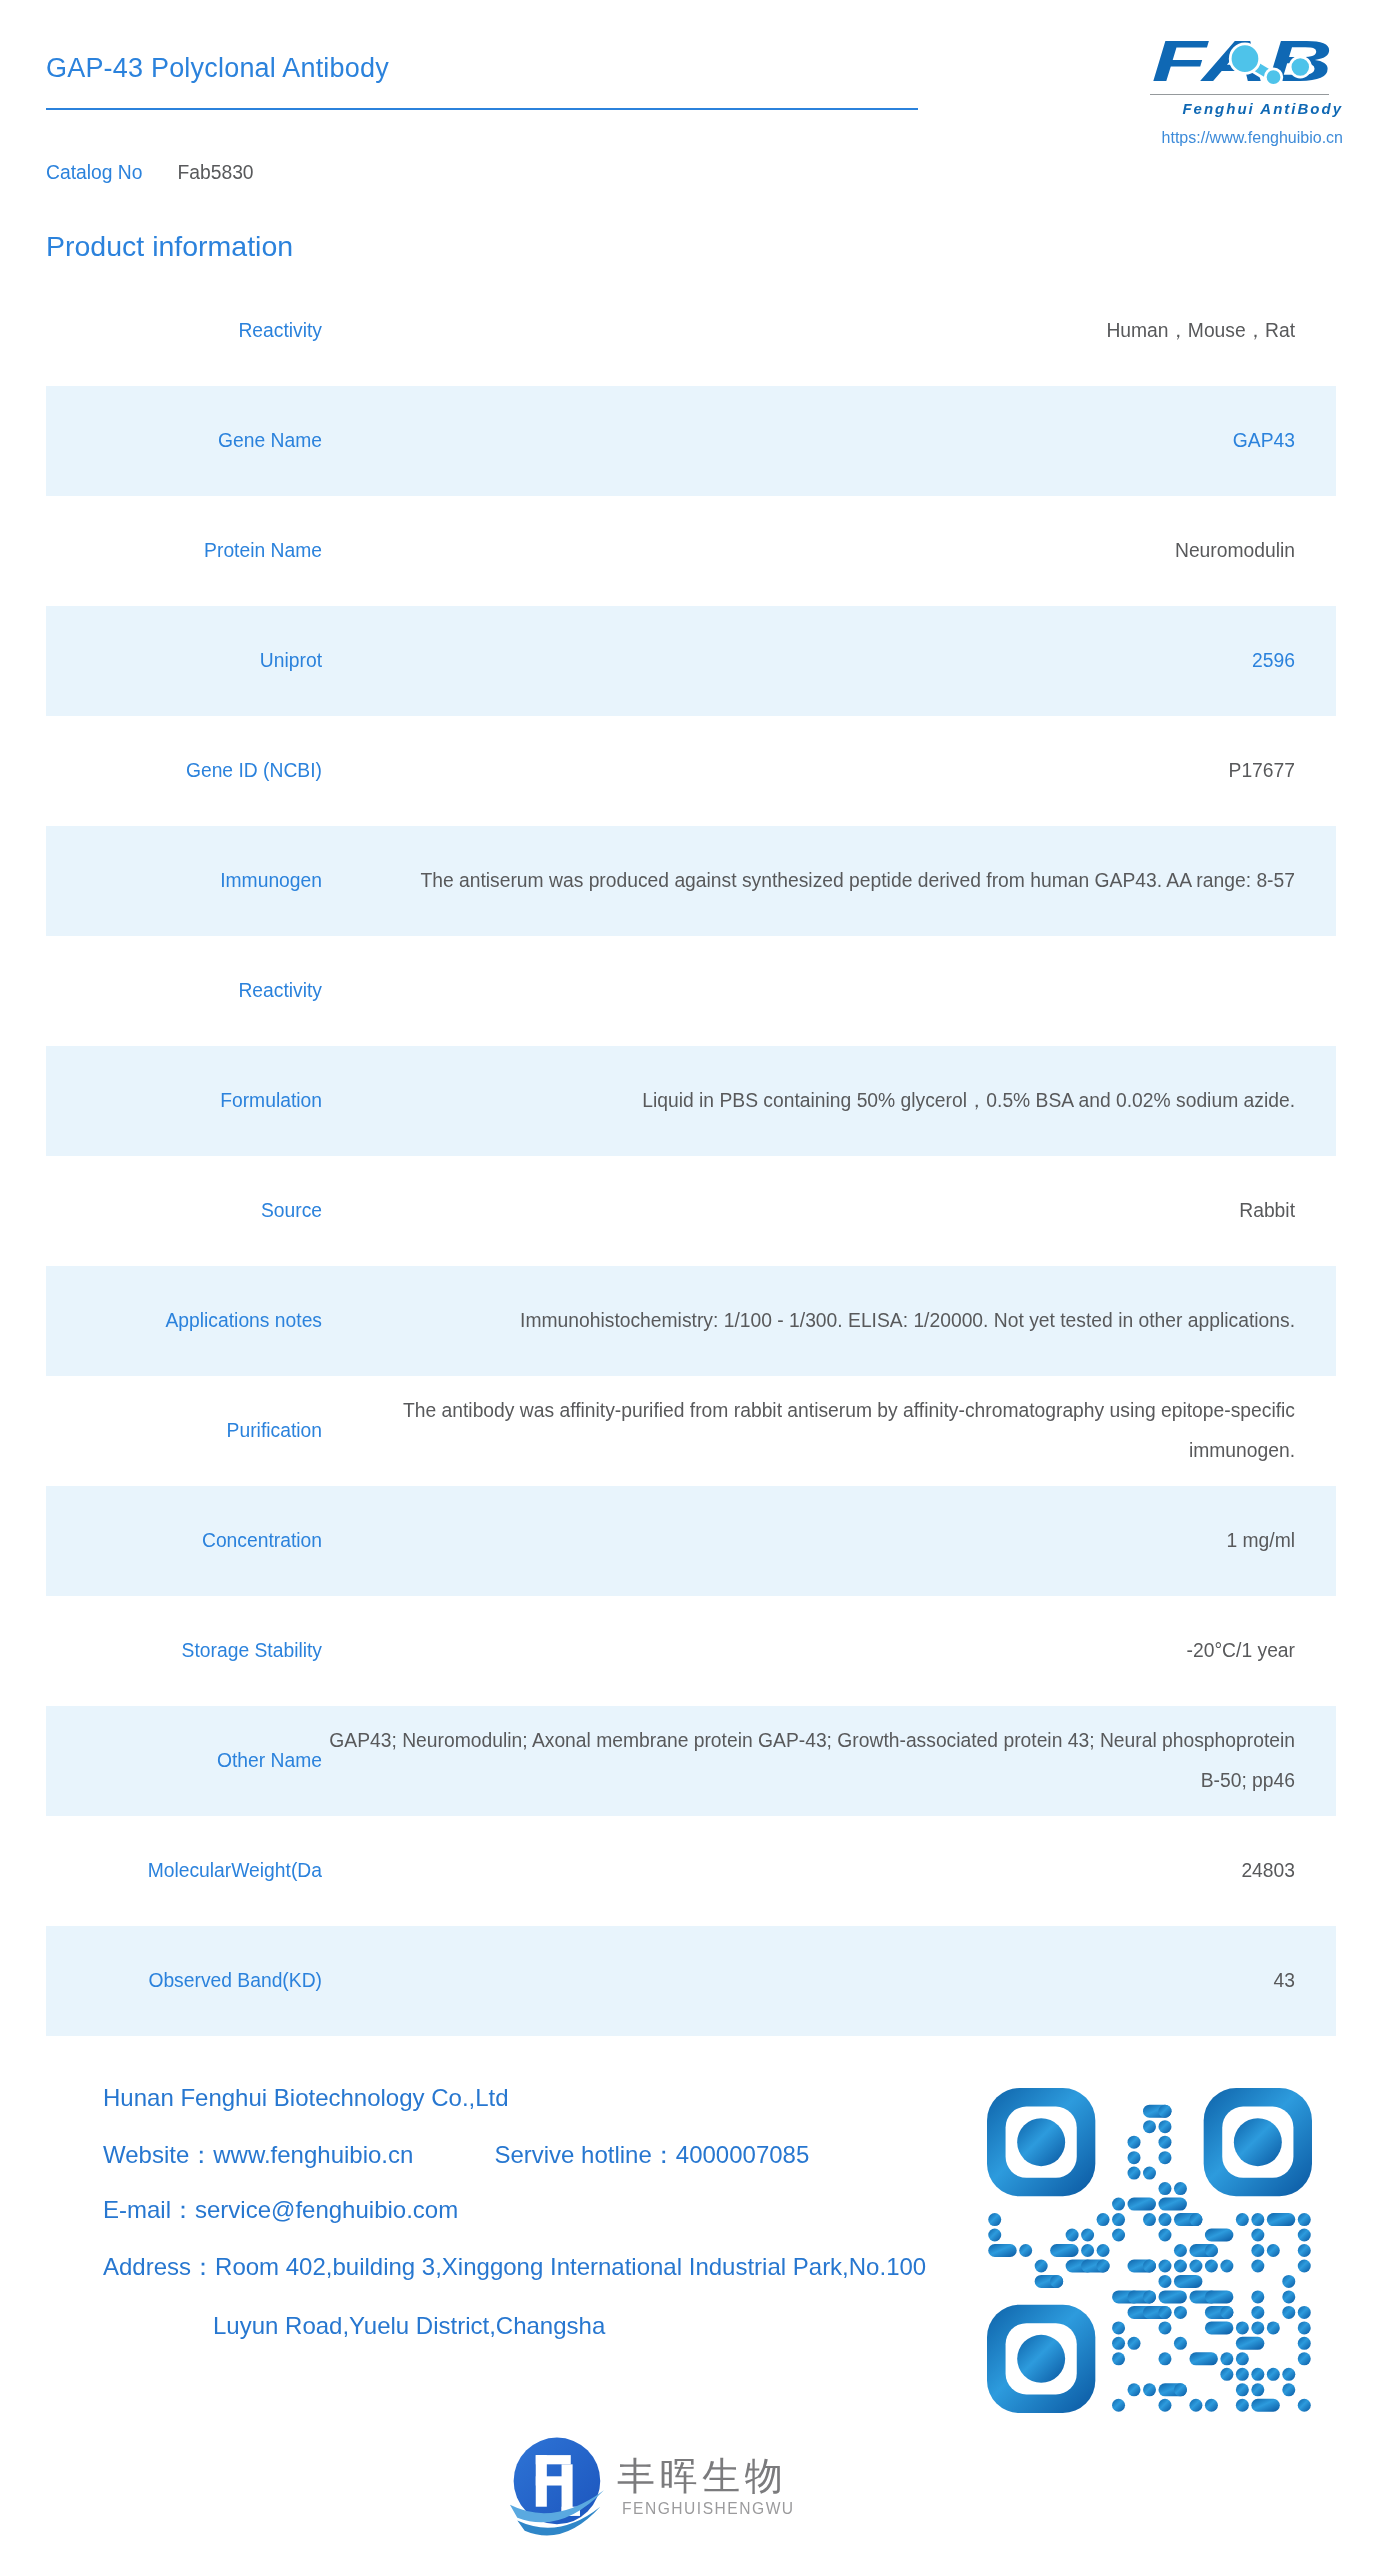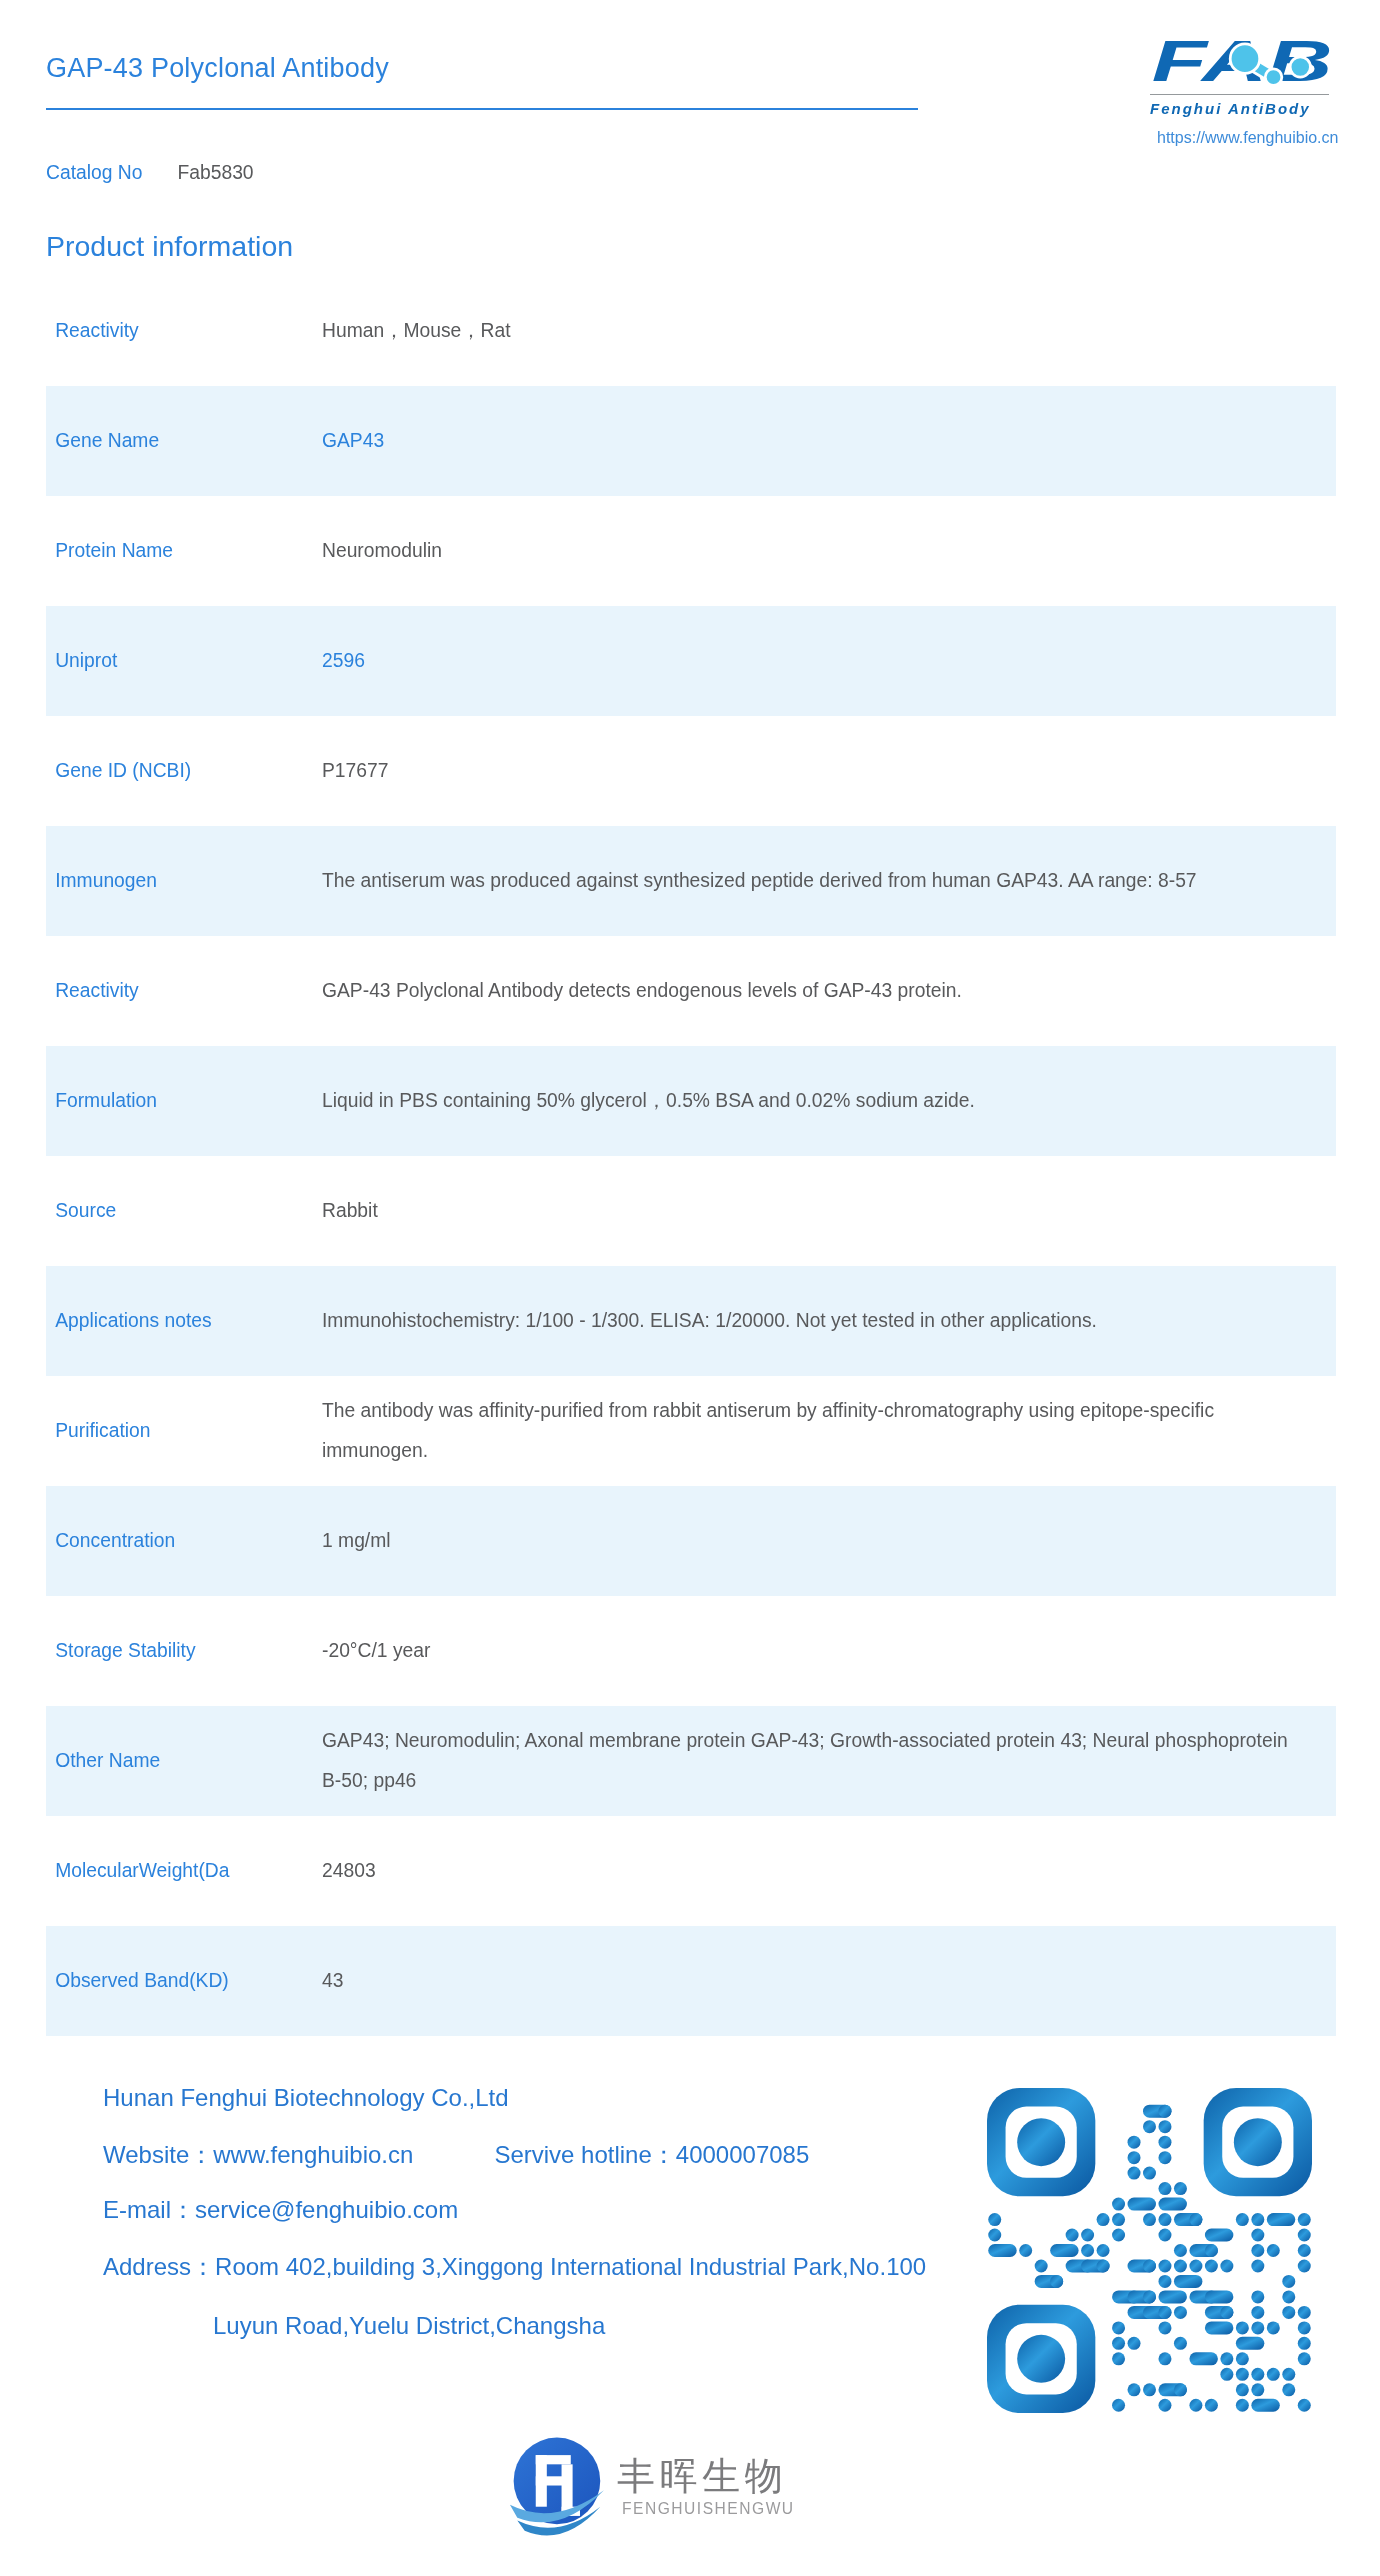--- a/index.html
+++ b/index.html
@@ -8,21 +8,21 @@
     --row_bg:#e8f4fc;
     --logo_blue:#0f68b4;
     --logo_light:#4ec3ea;
     --url_blue:#3d8bd9;
     --footer_blue:#2777d0;
     --cn_gray:#7b7b7d;
     --en_gray:#9b9b9d;
   }
   *{margin:0;padding:0;box-sizing:border-box;}
   body{background:#ffffff;font-family:"Liberation Sans","DejaVu Sans",sans-serif;}
-  .page{position:relative;width:1380px;height:2576px;background:#fff;overflow:hidden;margin:0 auto;}
+  .page{position:relative;width:1380px;height:2576px;background:#fff;overflow:hidden;margin:0 auto;text-align:right;}
 
   
   .page-title{position:absolute;left:46px;top:53px;font-size:27px;color:var(--accent);font-weight:400;letter-spacing:0.2px;}
   .title-underline{position:absolute;left:46px;top:108px;width:872px;height:1.8px;background:var(--accent);}
   .catalog{position:absolute;left:46px;top:162px;font-size:19.3px;}
   .catalog .cat-label{color:var(--accent);}
   .catalog .cat-value{color:var(--value_gray);margin-left:35px;}
 
   
   .brand{position:absolute;left:1150px;top:31px;width:193px;}
@@ -112,21 +112,20 @@
     <div class="info-row">
         <div class="row-label">Gene ID (NCBI)</div>
         <div class="row-value">P17677</div>
       </div>
     <div class="info-row">
         <div class="row-label">Immunogen</div>
         <div class="row-value">The antiserum was produced against synthesized peptide derived from human GAP43. AA range: 8-57</div>
       </div>
     <div class="info-row">
         <div class="row-label">Reactivity</div>
-        <div class="row-value">GAP-43 Polyclonal Antibody detects endogenous levels of GAP-43 protein.</div>
       </div>
     <div class="info-row">
         <div class="row-label">Formulation</div>
         <div class="row-value">Liquid in PBS containing 50% glycerol，0.5% BSA and 0.02% sodium azide.</div>
       </div>
     <div class="info-row">
         <div class="row-label">Source</div>
         <div class="row-value">Rabbit</div>
       </div>
     <div class="info-row">

